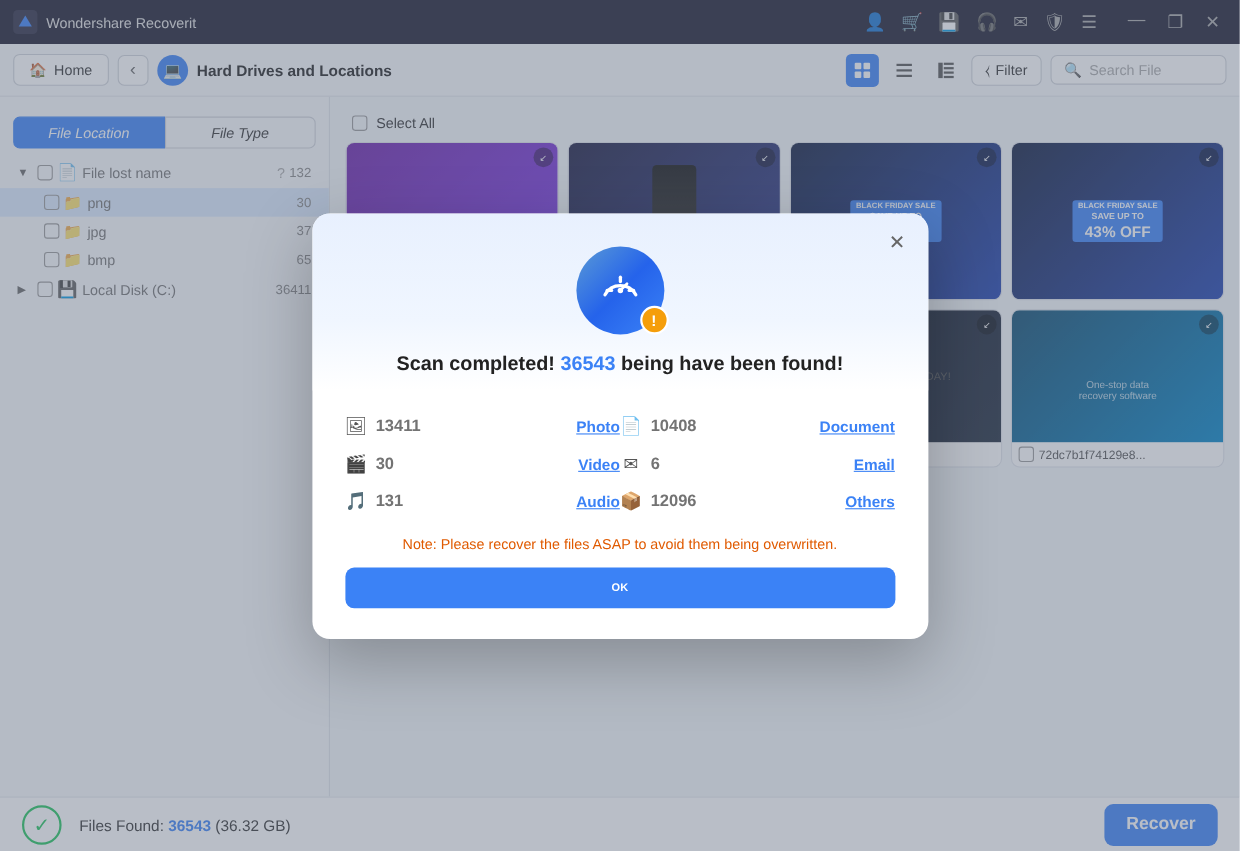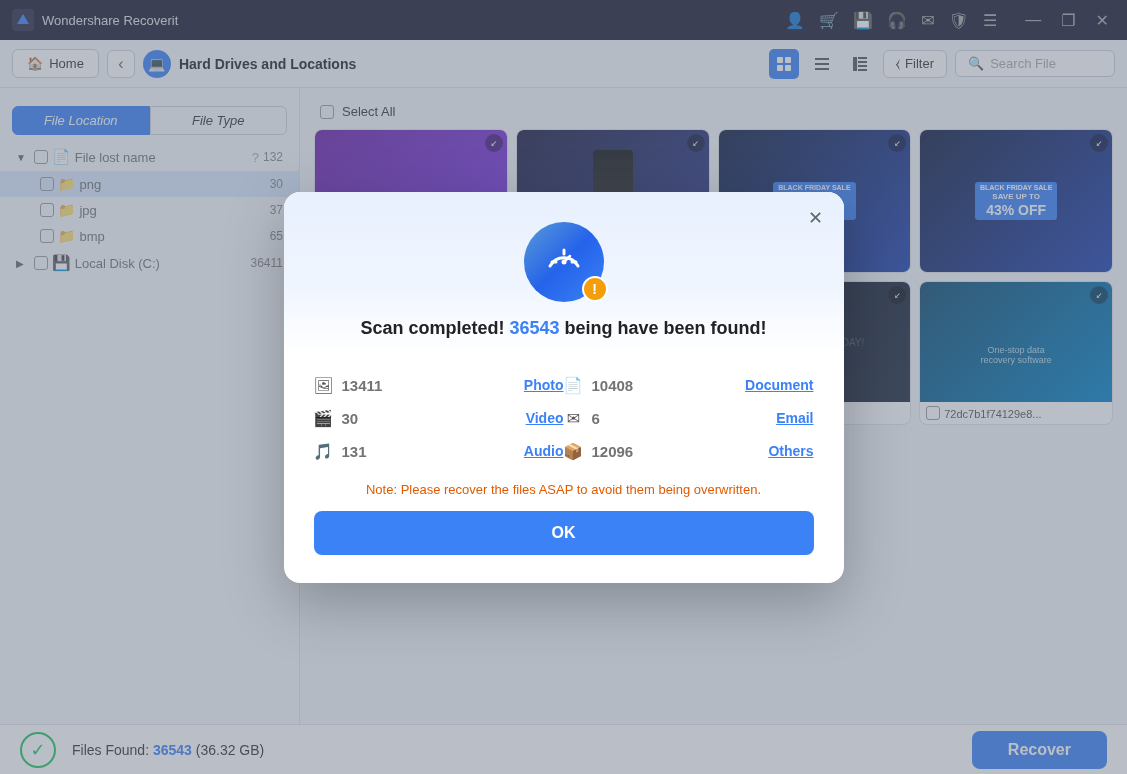--- a/index.html
+++ b/index.html
@@ -107,21 +107,21 @@
     
     .statusbar {
       height: 50px; background: white; border-top: 1px solid #e0e4ea;
       display: flex; align-items: center; padding: 0 20px; gap: 16px;
     }
     .status-check { width: 36px; height: 36px; border-radius: 50%; border: 2px solid #22c55e; display: flex; align-items: center; justify-content: center; color: #22c55e; font-size: 18px; }
     .status-text { font-size: 14px; color: #333; }
     .status-count { color: #3b82f6; font-weight: 600; }
     .recover-btn {
       margin-left: auto; background: #3b82f6; color: white; border: none;
-      padding: 10px 36px; border-radius: 8px; font-size: 16px; font-weight: 600;
+      padding: 10px 20px; border-radius: 8px; font-size: 16px; font-weight: 600;
       cursor: pointer;
     }
 
     
     .overlay {
       position: absolute; inset: 0; background: rgba(100,110,130,0.45);
       display: flex; align-items: center; justify-content: center; z-index: 100;
     }
 
     
@@ -166,21 +166,21 @@
       padding: 7px 0; gap: 8px;
     }
     .stat-left { display: flex; align-items: center; gap: 8px; }
     .stat-icon { font-size: 16px; color: #555; width: 20px; text-align: center; }
     .stat-count { font-size: 15px; font-weight: 600; color: #737373; }
     .stat-type { color: #3b82f6; font-size: 14px; font-weight: 600; cursor: pointer; text-decoration: underline; }
 
     .dialog-note { color: #e05a00; font-size: 13px; text-align: center; margin-bottom: 14px; }
     .dialog-ok {
       display: block; width: 100%; padding: 13px; background: #3b82f6;
-      color: white; border: none; border-radius: 8px; font-size: 16px;
+      color: white; border: none; border-radius: 8px; font-size: 10px;
       font-weight: 600; cursor: pointer; margin-bottom: 12px;
     }
 
     
     .img-purple { background: linear-gradient(135deg, #6b21a8, #7c3aed); }
     .img-dark-blue { background: linear-gradient(135deg, #0f1b3d, #1e40af); }
     .img-orange { background: linear-gradient(135deg, #c2410c, #ea580c); }
     .img-gray { background: #ccc; }
 
     .sale-badge {

